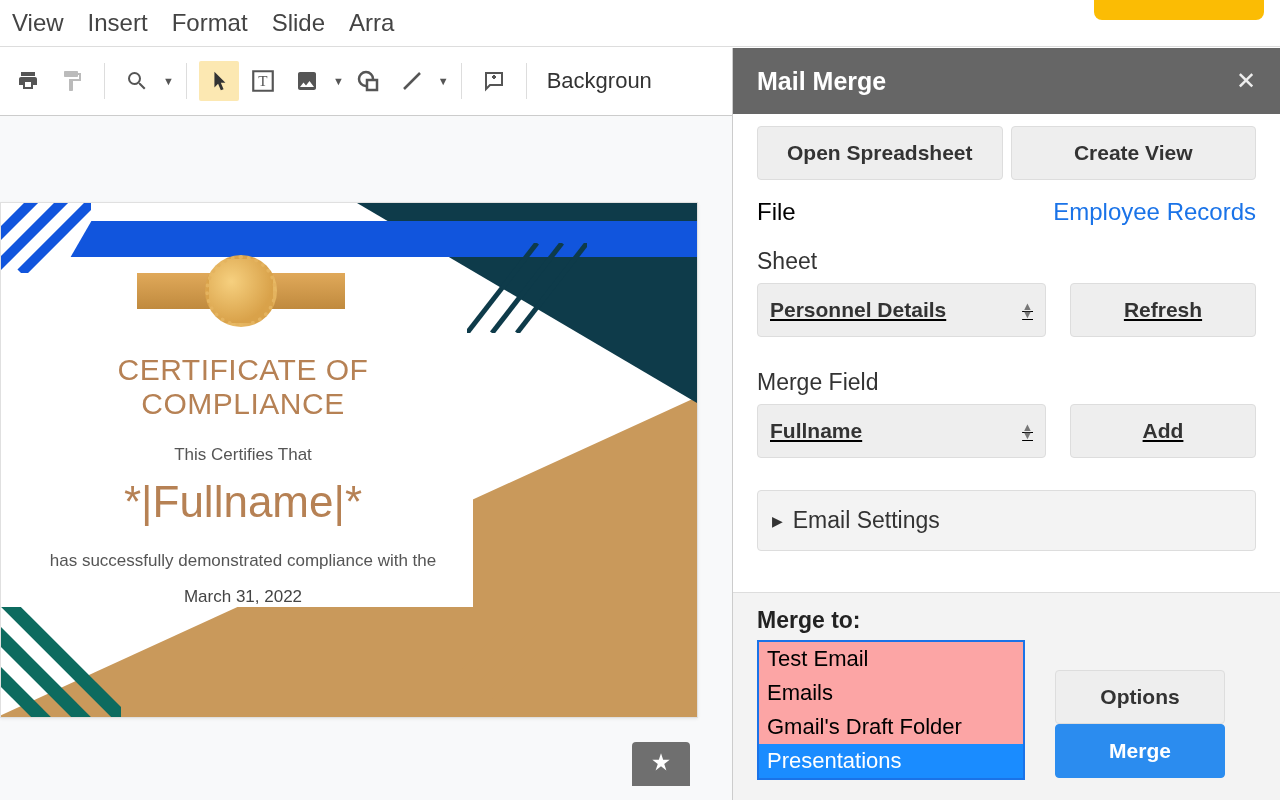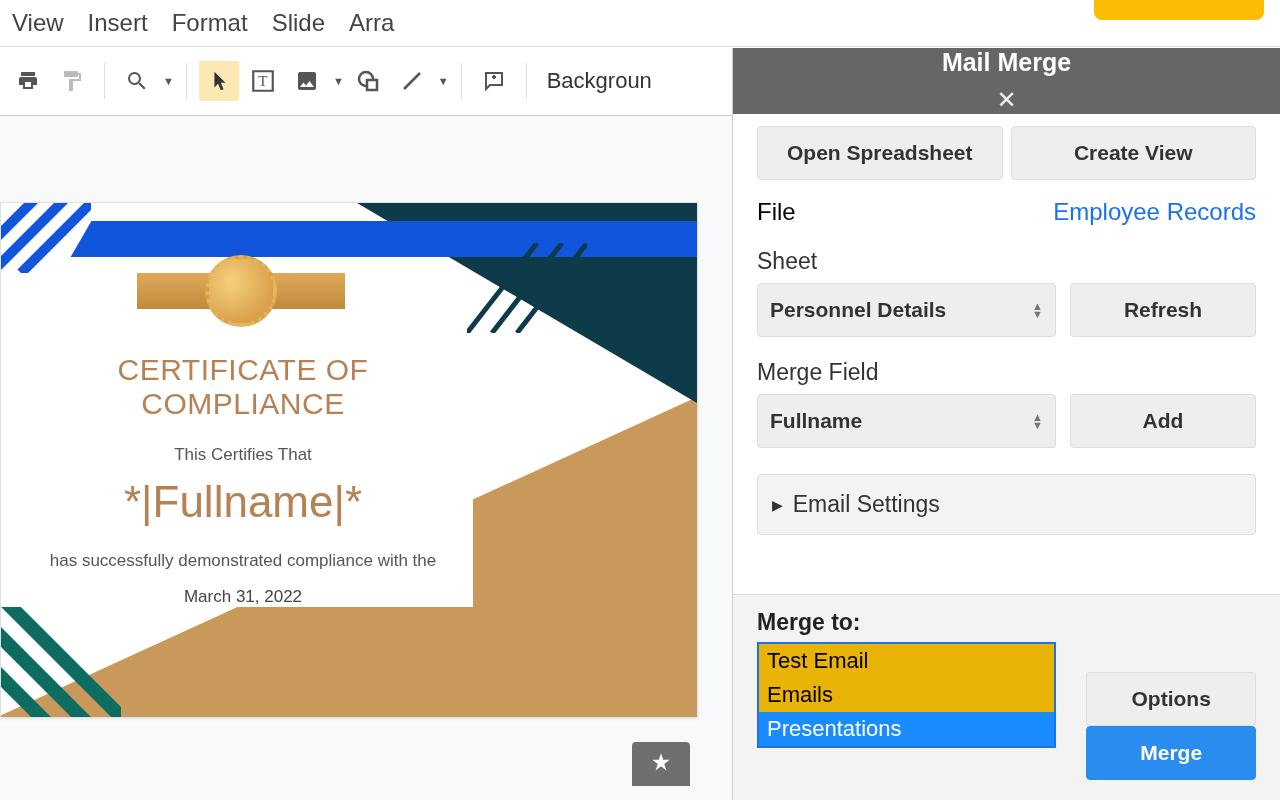--- a/index.html
+++ b/index.html
@@ -154,21 +154,20 @@
   .panel-header {
     height: 66px;
     background: #666;
     color: #fff;
     display: flex;
     align-items: center;
     justify-content: space-between;
     padding: 0 24px;
     font-size: 25px;
     font-weight: 700;
-    flex-direction: column;
   }
   .panel-close { font-size: 24px; cursor: pointer; color: #eee; font-weight: normal; }
   .panel-body { padding: 12px 24px 0 24px; flex: 1; overflow: hidden; }
   .btn {
     background: #eee;
     border: 1px solid #ddd;
     border-radius: 4px;
     font-size: 21px;
     font-weight: 700;
     color: #333;
@@ -181,37 +180,37 @@
   .label { font-size: 23px; color: #333; margin-bottom: 8px; margin-top: 6px; }
   .file-row { display: flex; justify-content: space-between; align-items: center; margin: 10px 0 22px; }
   .file-link { color: #1a73e8; font-size: 24px; cursor: pointer; }
   .file-label { font-size: 24px; }
   .select {
     flex: 1; background: #eee; border: 1px solid #ddd; border-radius: 4px;
     padding: 12px 12px; font-size: 21px; font-weight: 600; color: #333;
     display: flex; justify-content: space-between; align-items: center; cursor: pointer;
   }
   .spinner { display:flex; flex-direction:column; gap:0; color:#777; font-size:11px; line-height:8px;}
-  .row-2 { display:flex; gap:14px; margin-bottom: 22px; }
+  .row-2 { display:flex; gap:24px; margin-bottom: 32px; text-decoration: underline; }
   .row-2 .btn { width: 186px; }
   .collapse {
     background: #f3f3f3; border: 1px solid #ddd; border-radius: 4px;
     padding: 16px 14px; font-size: 23px; color: #333; cursor: pointer;
     display: flex; align-items: center; gap: 10px; margin-top: 26px;
   }
   .panel-footer {
     background: #f3f3f3;
     border-top: 1px solid #ddd;
     padding: 14px 24px 20px 24px;
   }
   .merge-to-label { font-size: 23px; font-weight: 700; color: #222; margin-bottom: 6px; }
   .footer-grid { display: flex; gap: 30px; align-items: flex-start; }
   .listbox {
-    width: 300px;
-    background: #eab308;
+    width: 268px;
+    background: #fca5a5;
     border: 2px solid #1a73e8;
     font-size: 22px;
     overflow: hidden;
   }
   .listbox .opt { padding: 4px 8px; cursor: pointer; }
   .listbox .opt.selected { background: #1a8cff; color: #fff; }
   .footer-btns { display:flex; flex-direction:column; width: 170px; margin-top: 30px;}
   .btn-primary { background: #2b8cef; color: #fff; border-color:#2b8cef;}
 </style>
 </head>
@@ -381,20 +380,21 @@
       <span style="font-size:14px;">▶</span>
       <span>Email Settings</span>
     </div>
   </div>
   <div class="panel-footer">
     <div class="merge-to-label">Merge to:</div>
     <div class="footer-grid">
       <div class="listbox">
         <div class="opt">Test Email</div>
         <div class="opt">Emails</div>
+        <div class="opt">Gmail's Draft Folder</div>
         <div class="opt selected">Presentations</div>
       </div>
       <div class="footer-btns">
         <div class="btn">Options</div>
         <div class="btn btn-primary">Merge</div>
       </div>
     </div>
   </div>
 </div>
 

